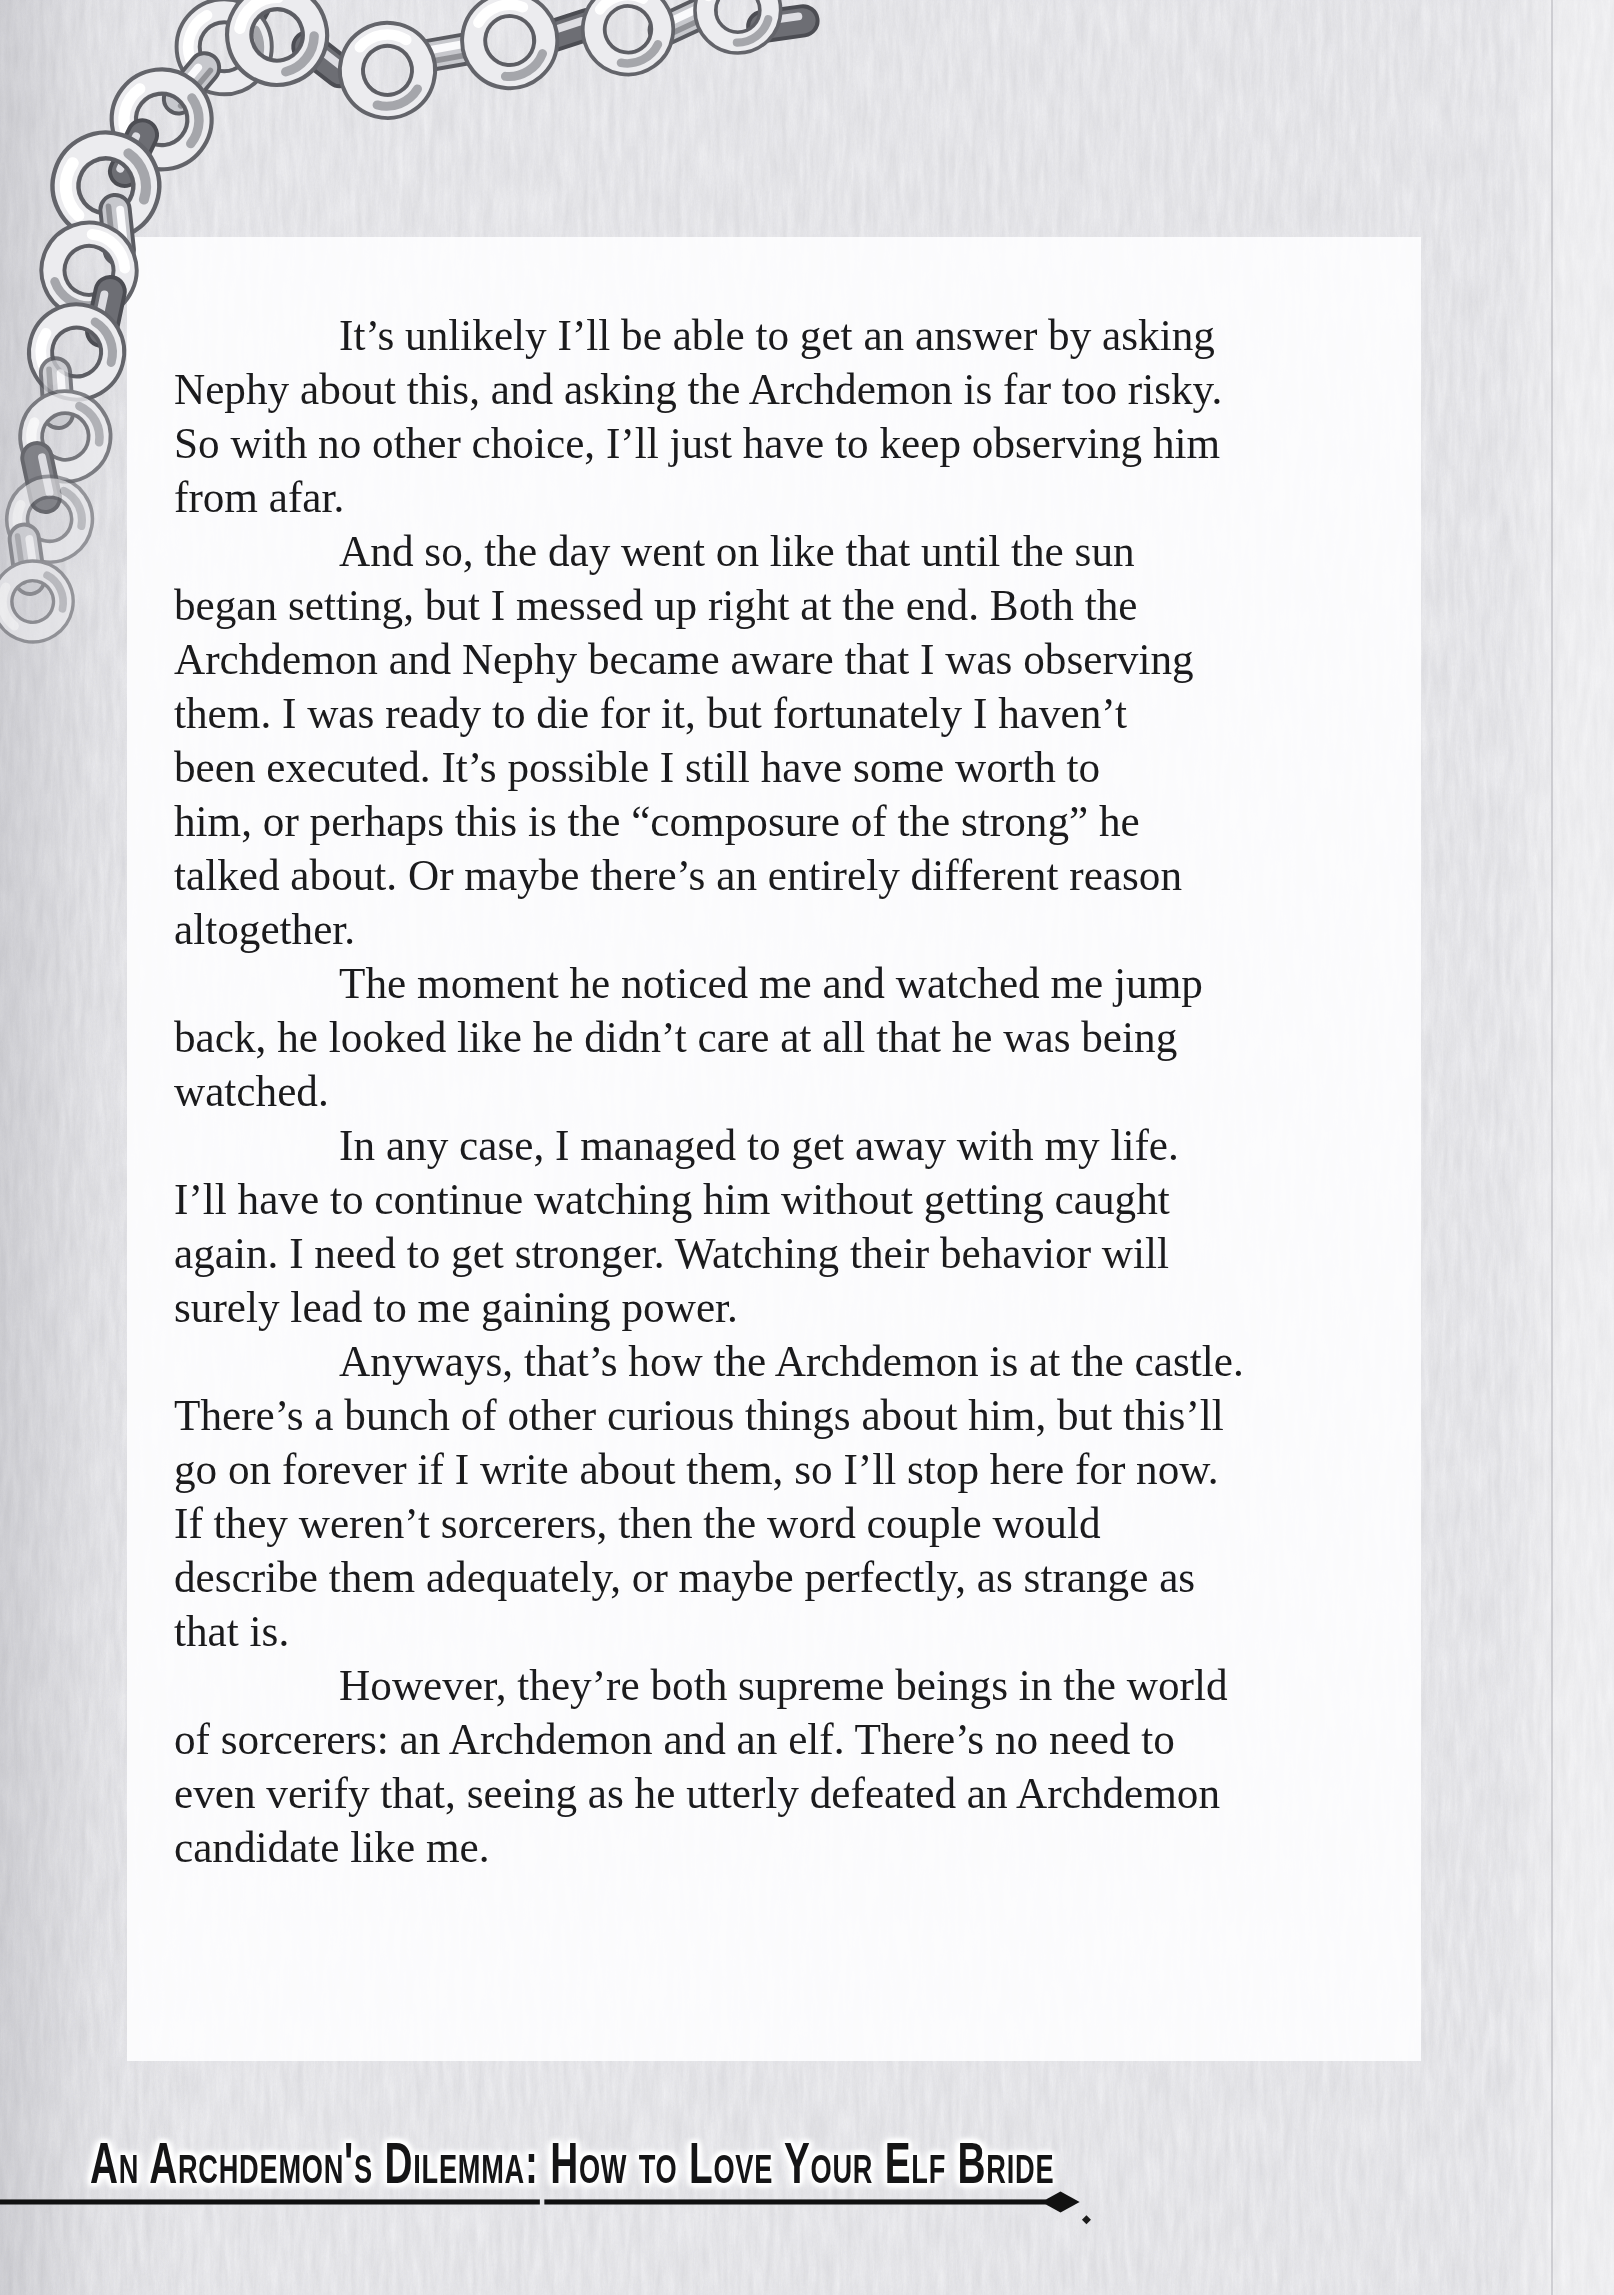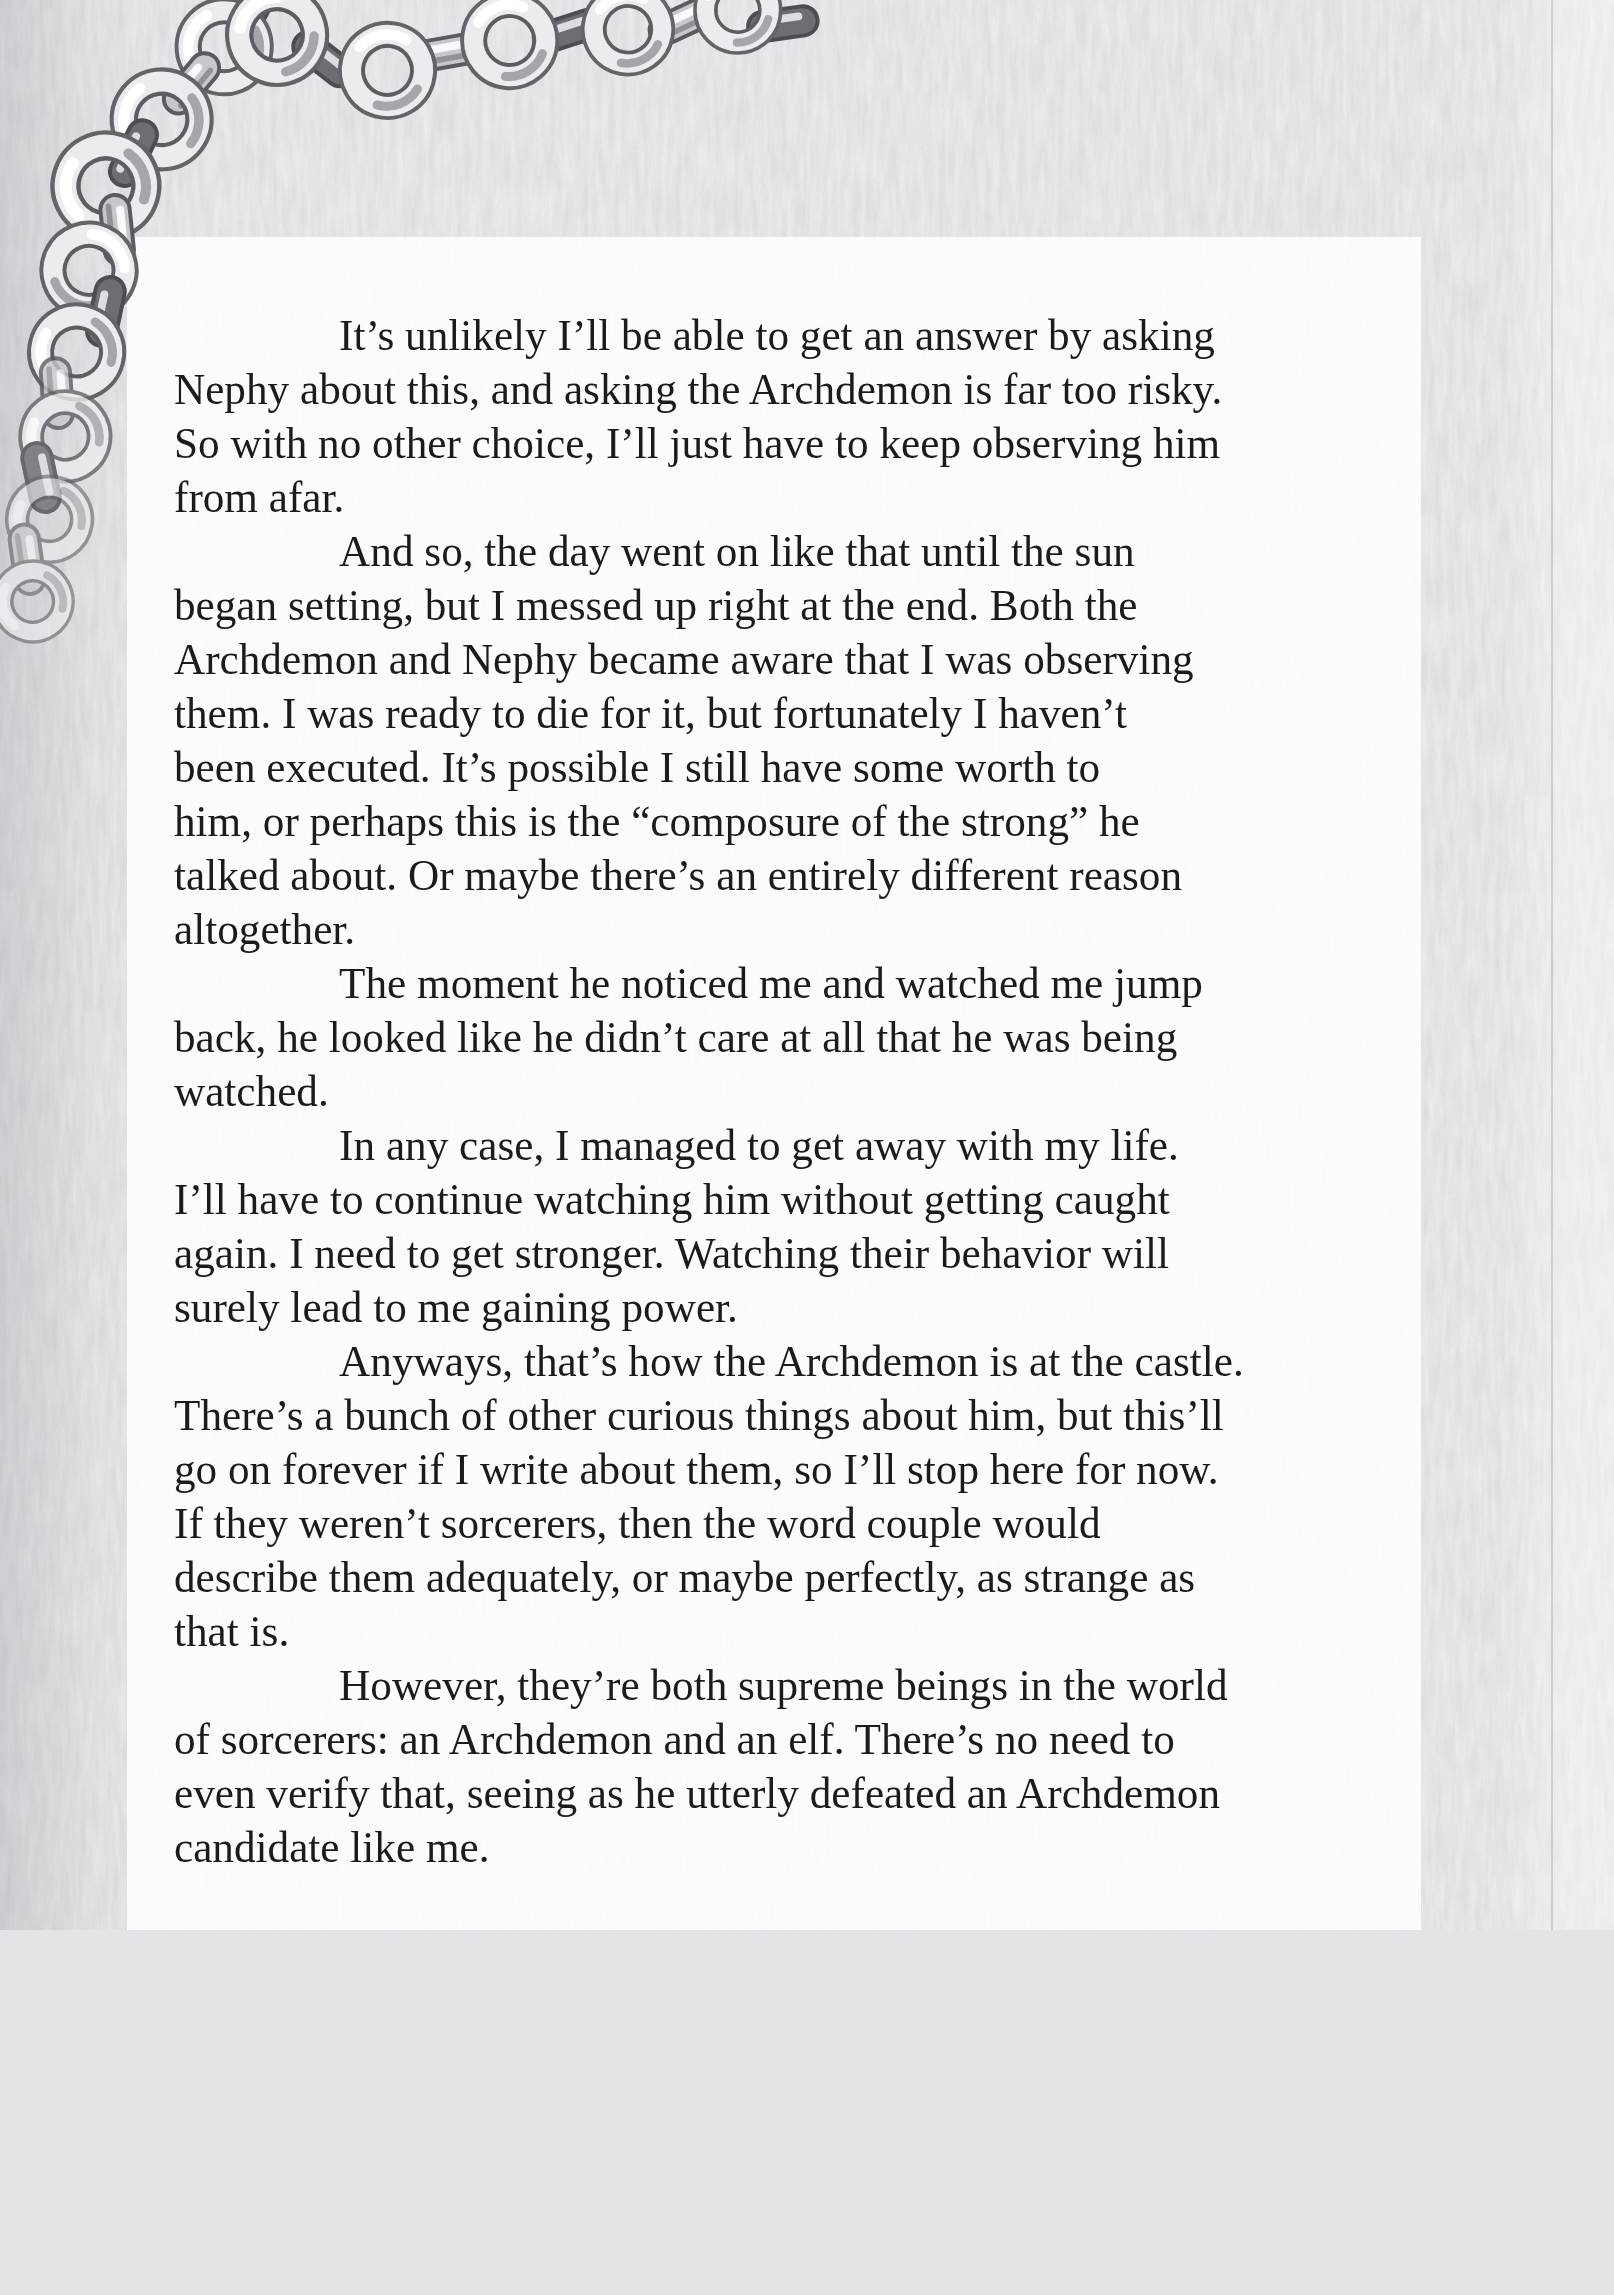--- a/index.html
+++ b/index.html
@@ -1,16 +1,16 @@
 <!DOCTYPE html>
 <html style="font-size:9px"><head>
 <meta charset="utf-8">
 <style>
   html,body{margin:0;padding:0;background:#e4e4e8;}
-  #page{position:relative;width:1614px;height:1930px;background:#f1f1f4;overflow:hidden;
+  #page{position:relative;width:1614px;height:2295px;background:#f1f1f4;overflow:hidden;
         font-family:"Liberation Serif","DejaVu Serif",serif;}
   svg.texlayer{position:absolute;left:0;top:0;z-index:0;}
   #edge-shade{position:absolute;left:0;top:0;width:100%;height:100%;z-index:1;
       background:linear-gradient(to right, rgba(110,110,120,0.20) 0%, rgba(110,110,120,0.04) 6%, rgba(0,0,0,0) 12%,
                  rgba(0,0,0,0) 93%, rgba(255,255,255,0.35) 97%);}
   #page-edge-line{position:absolute;top:0;left:1551px;width:1.7px;height:100%;
       background:rgba(150,150,158,0.35);z-index:1;}
   #content-box{position:absolute;left:127px;top:237px;width:1294px;height:1824px;
       background:rgba(253,253,254,0.93);z-index:2;}
   #chain{position:absolute;left:0;top:0;z-index:3;}

